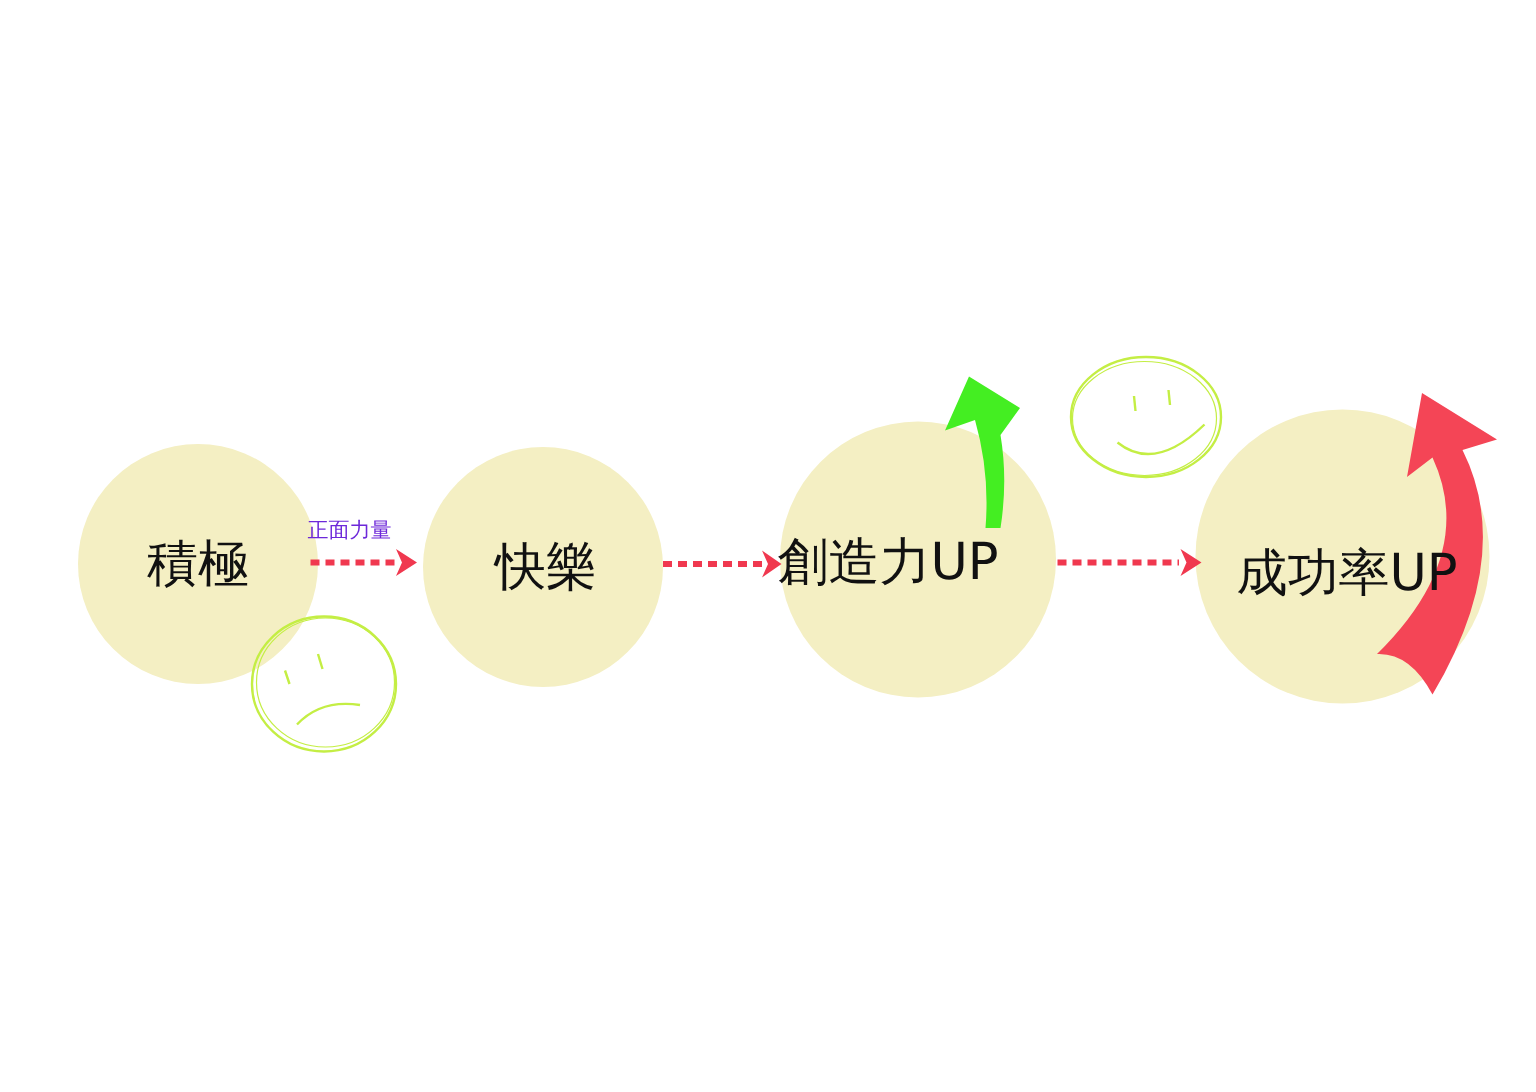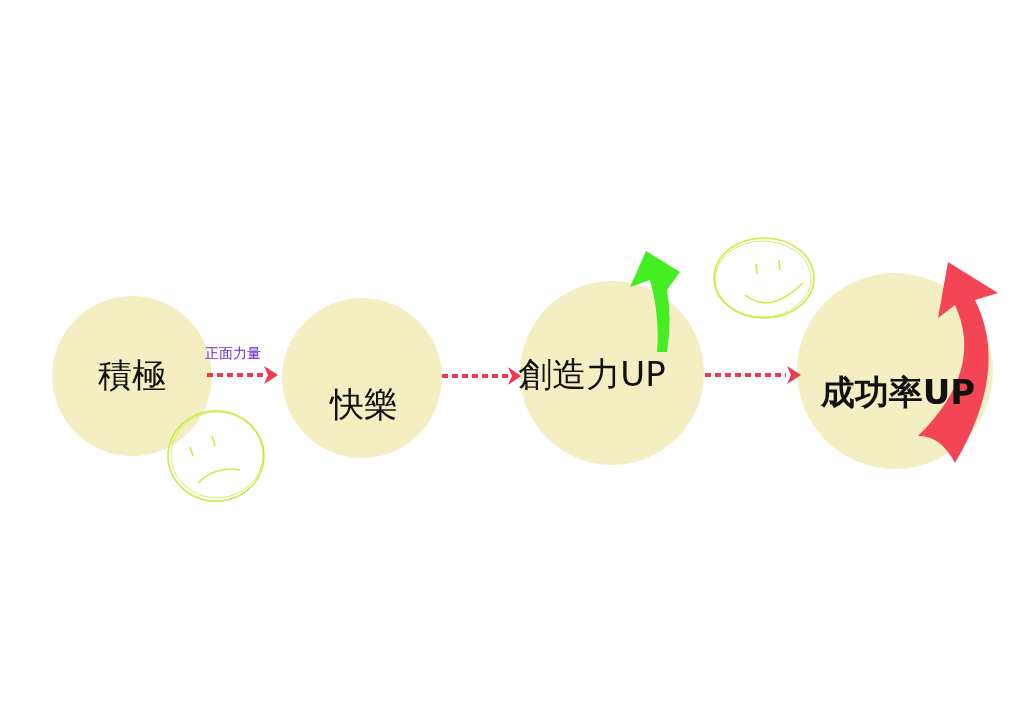--- a/index.html
+++ b/index.html
@@ -49,15 +49,15 @@
   </g>
 
   <path fill="#44ee22" d="M657 352 L667 352 Q672 320 667 290 L680 272 L646 251 L630 287 L650 280 Q660 315 657 352 Z"></path>
 
   <path fill="#f44556" d="M955 463 Q1010 370 975 300 L998 293 L948 262 L938 318 L955 305 Q985 370 918 436 Q940 435 955 463 Z"></path>
 </svg>
 
 <div class="small-label" style="left:205px;top:345px;">正面力量</div>
 
 <div class="label" style="left:132px;top:376px;font-family:Liberation Mono, monospace;">積極</div>
-<div class="label" style="left:364px;top:378px;margin-top:27px;">快樂</div>
+<div class="label" style="left:364px;top:378px;">快樂</div>
 <div class="label" style="left:592px;top:375px;">創造力UP</div>
-<div class="label" style="left:898px;top:393px;font-weight:bold;">成功率UP</div>
+<div class="label" style="left:898px;top:382px;">成功率UP</div>
 
 </body></html>

